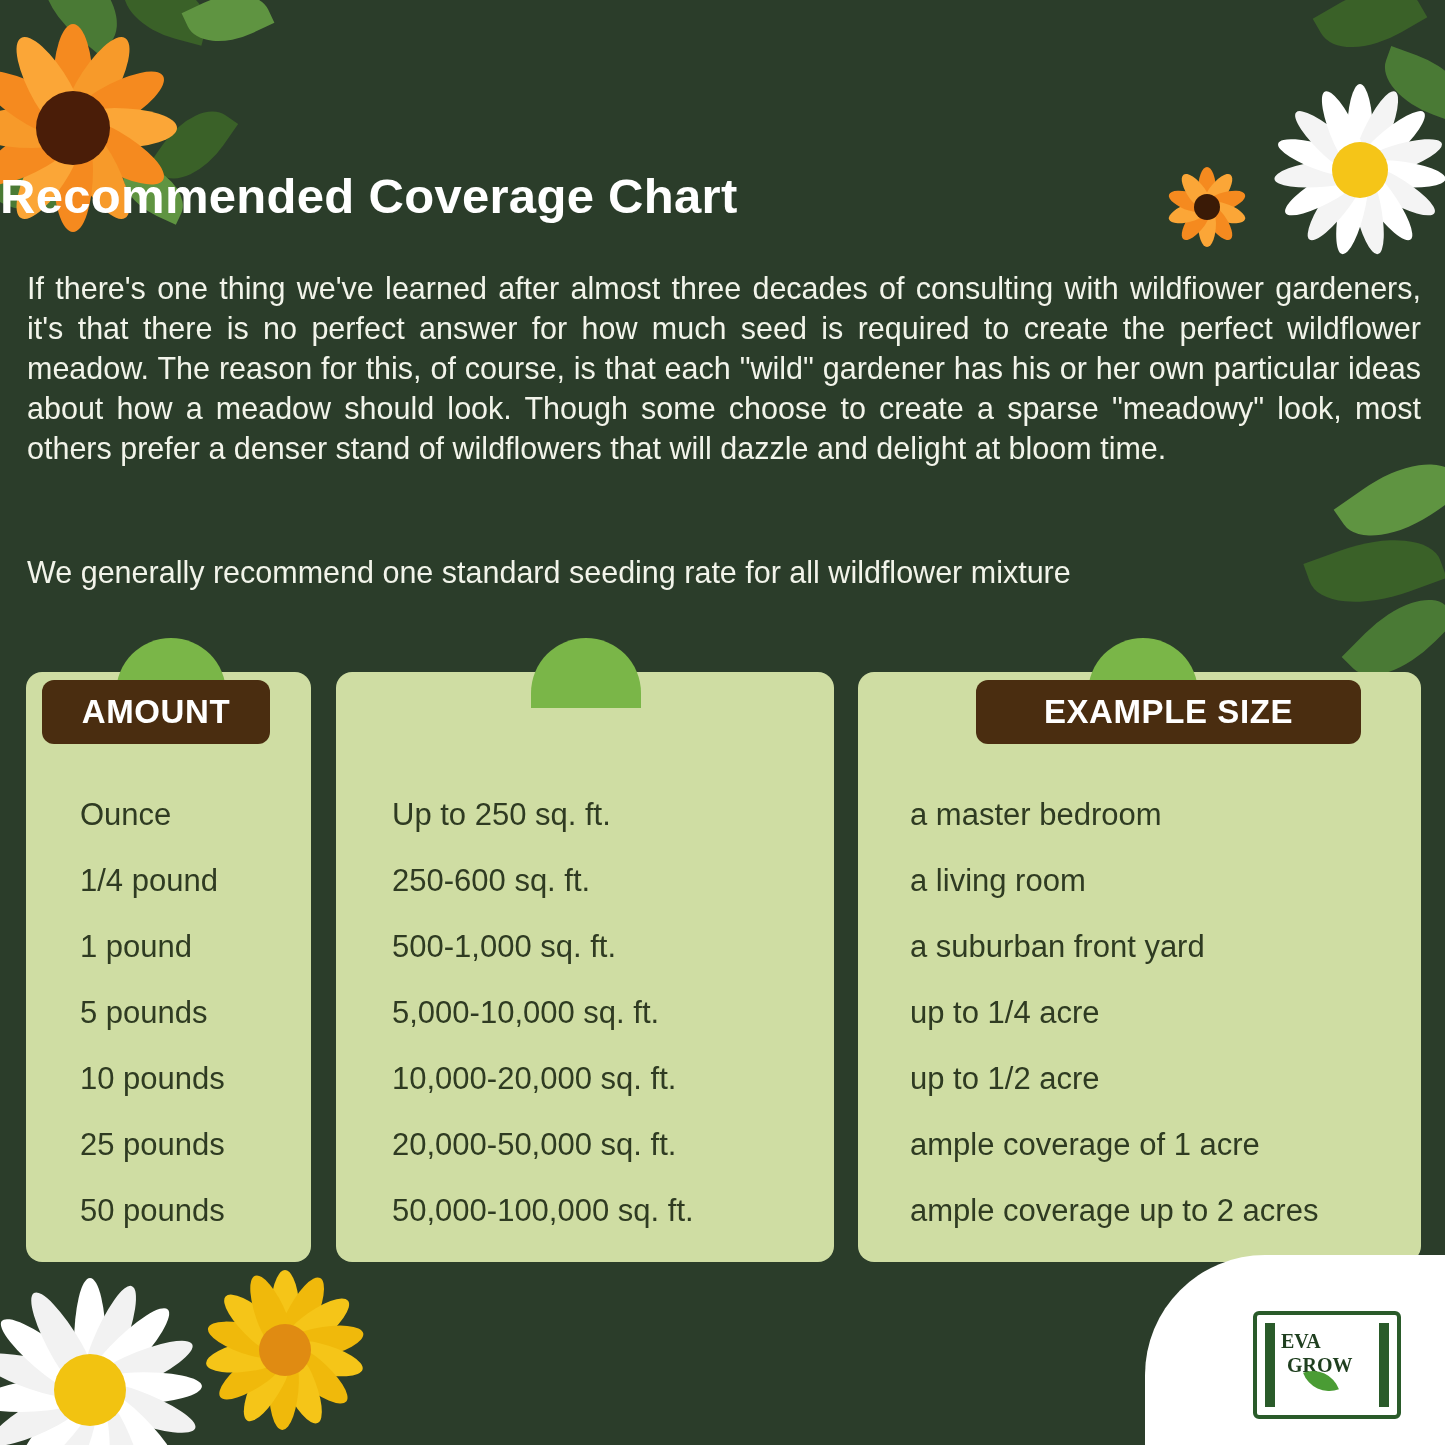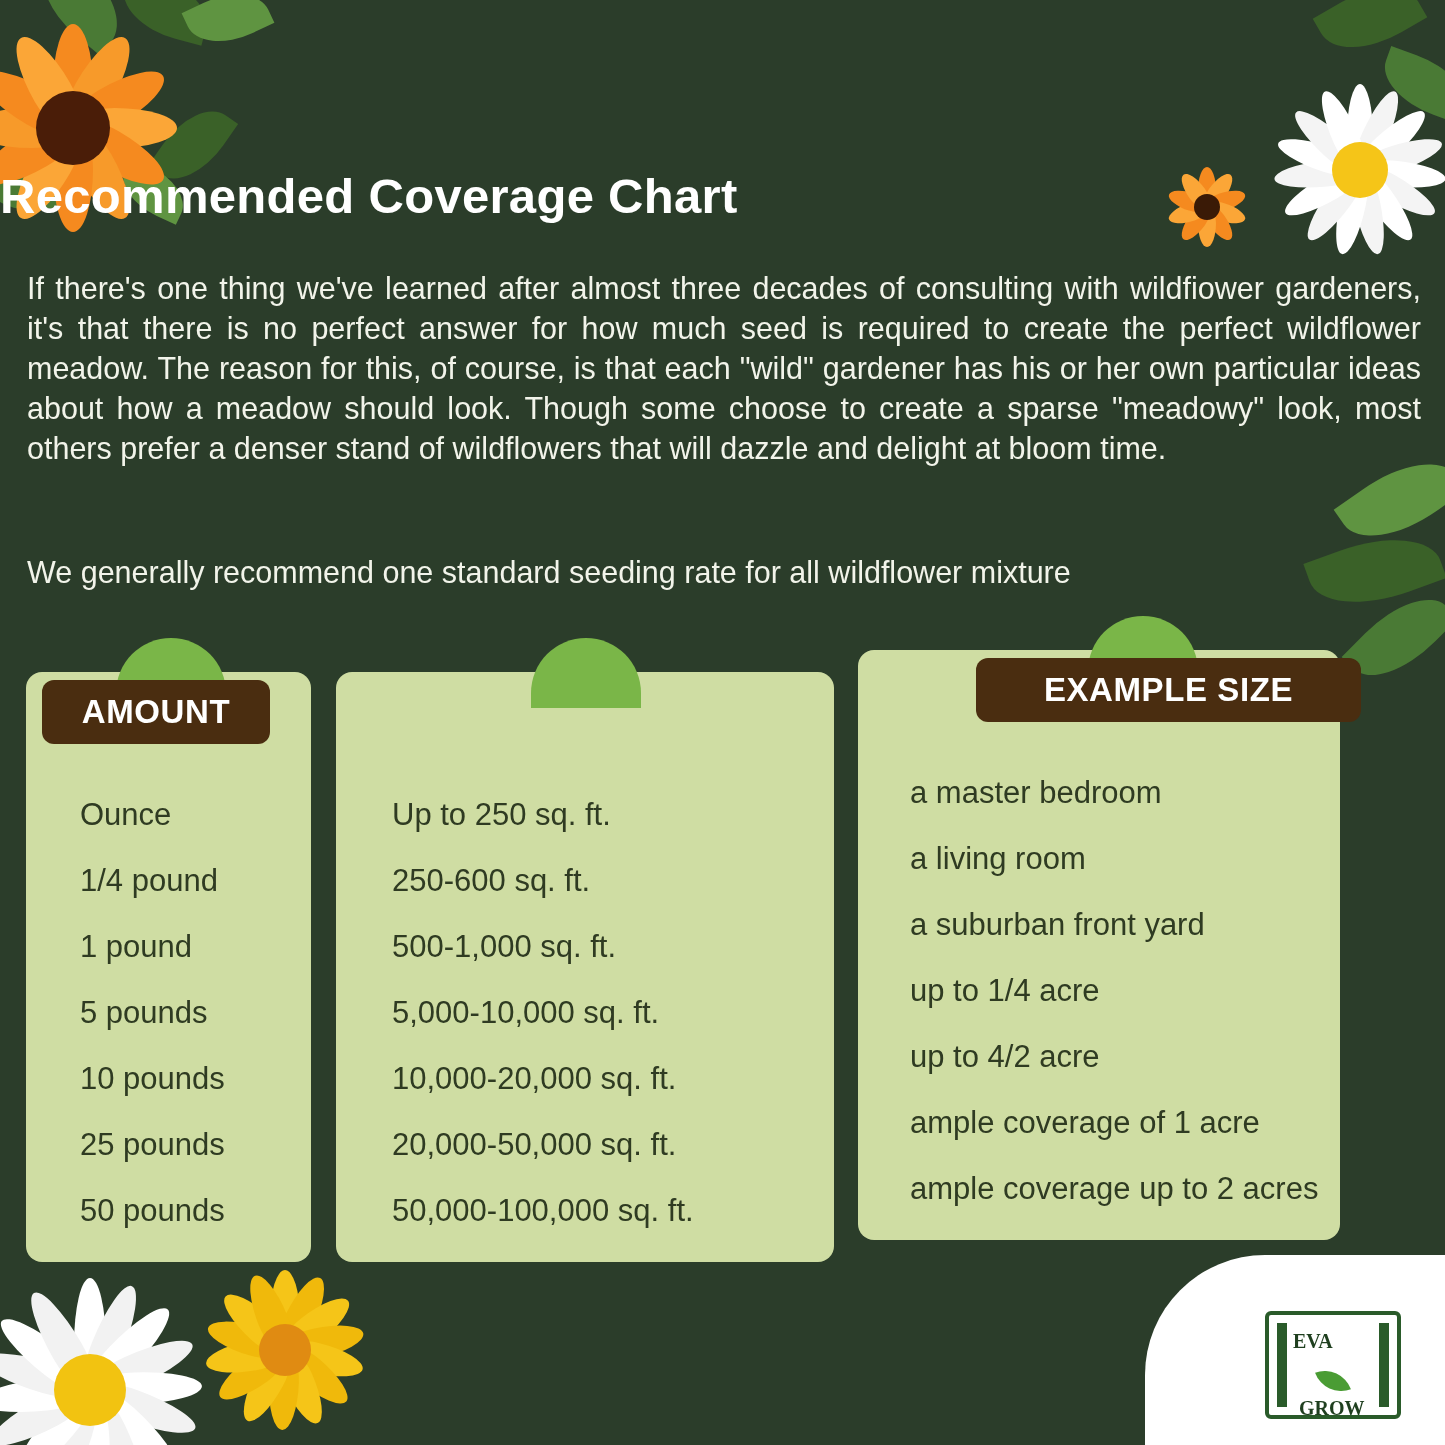--- a/index.html
+++ b/index.html
@@ -77,21 +77,21 @@
   .para.p2 { top: 552px; }
 
   
   .col {
     position: absolute;
     background: #cfdda3;
     border-radius: 16px;
   }
   .col.amount    { left: 26px;  top: 672px; width: 285px;  height: 590px; }
   .col.coverage  { left: 336px; top: 672px; width: 498px;  height: 590px; }
-  .col.example   { left: 858px; top: 650px; width: 482px;  height: 590px; text-decoration: underline; }
+  .col.example   { left: 858px; top: 672px; width: 563px;  height: 590px; text-decoration: underline; }
 
   .col-bump {
     position: absolute;
     top: -34px;
     width: 110px; height: 70px;
     background: #7ab648;
     border-radius: 55px 55px 0 0;
   }
   .col.amount  .col-bump { left: 90px; }
   .col.coverage .col-bump { left: 195px; }
@@ -145,21 +145,21 @@
   .logo-corner {
     position: absolute;
     right: 0; bottom: 0;
     width: 300px; height: 190px;
     background: #ffffff;
     border-top-left-radius: 120px;
   }
   .logo-box {
     position: absolute;
     right: 44px; bottom: 26px;
-    width: 136px; height: 108px;
+    width: 148px; height: 108px;
     border: 4px solid #2a5b2a;
     border-radius: 6px;
     background: #ffffff;
   }
   .logo-box .bar-left {
     position: absolute; left: 8px; top: 8px;
     width: 10px; bottom: 8px; background: #2a5b2a;
   }
   .logo-box .bar-right {
     position: absolute; right: 8px; top: 8px;
@@ -167,21 +167,21 @@
   }
   .logo-text {
     position: absolute;
     left: 24px; right: 24px; top: 14px;
     color: #1f3f1f;
     font-size: 20px;
     font-weight: bold;
     line-height: 24px;
     font-family: "Liberation Serif", serif;
   }
-  .logo-text .l2 { padding-left: 6px; margin-top: 43px; }
+  .logo-text .l2 { padding-left: 6px; }
   .logo-leaf {
     position: absolute;
     left: 50px; bottom: 20px;
     width: 28px; height: 28px;
     background: #4a9c34;
     border-radius: 0 100% 0 100%;
     transform: rotate(-20deg);
   }
 </style>
 </head>
@@ -294,21 +294,21 @@
   <div class="col example">
     <div class="col-bump"></div>
     <div class="col-head">
       <span>EXAMPLE SIZE</span>
     </div>
     <ul class="col-list">
       <li>a master bedroom</li>
       <li>a living room</li>
       <li>a suburban front yard</li>
       <li>up to 1/4 acre</li>
-      <li>up to 4/2 acre</li>
+      <li>up to 1/2 acre</li>
       <li>ample coverage of 1 acre</li>
       <li>ample coverage up to 2 acres</li>
     </ul>
   </div>
 
   <div class="flower" style="left:-30px;top:1270px;width:240px;height:240px;">
     <div class="petal-ring">
       <div class="petal" style="width:32px;height:112px;background:#ffffff;transform:translate(-50%,-50%) rotate(0deg) translateY(-56px);"></div>
       <div class="petal" style="width:32px;height:112px;background:#f2f2f2;transform:translate(-50%,-50%) rotate(22deg) translateY(-56px);"></div>
       <div class="petal" style="width:32px;height:112px;background:#ffffff;transform:translate(-50%,-50%) rotate(44deg) translateY(-56px);"></div>

